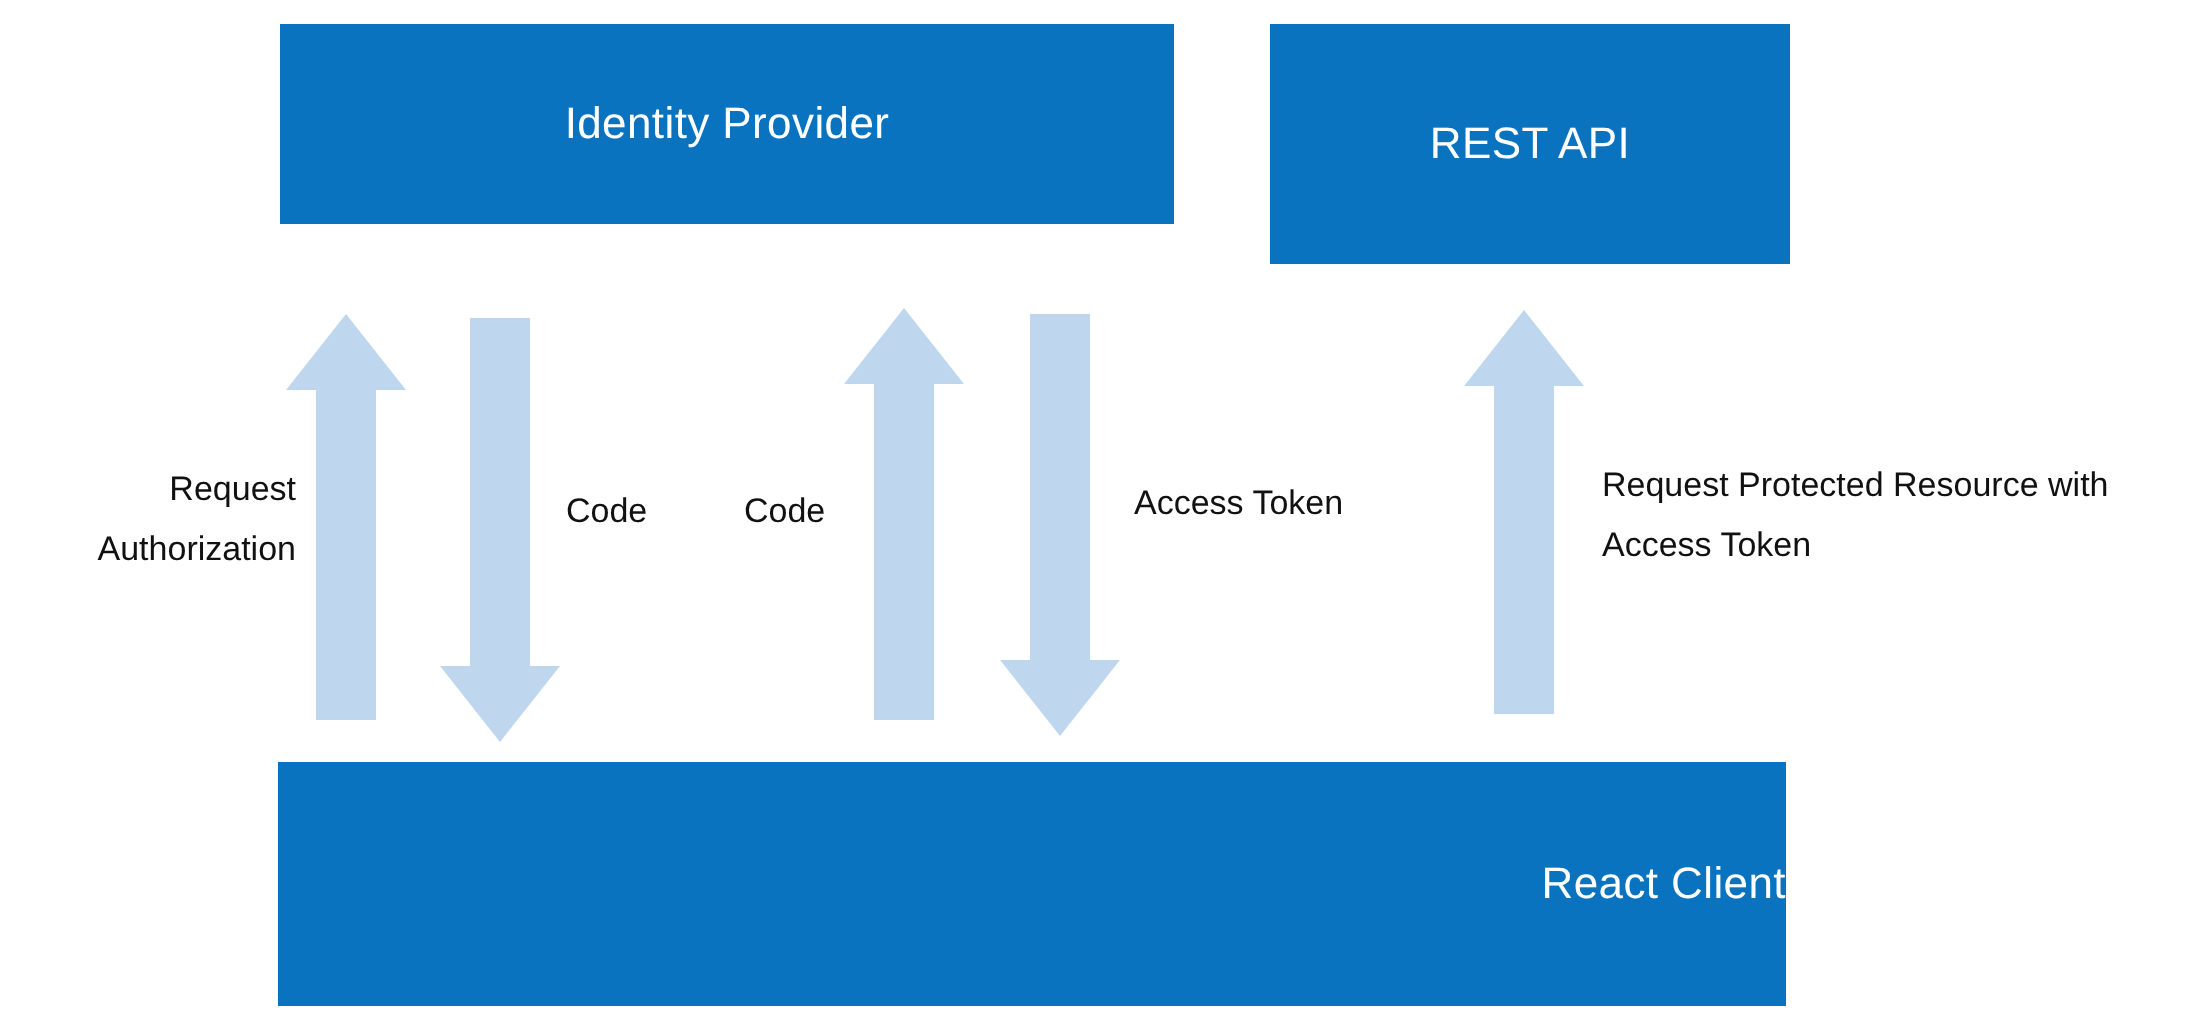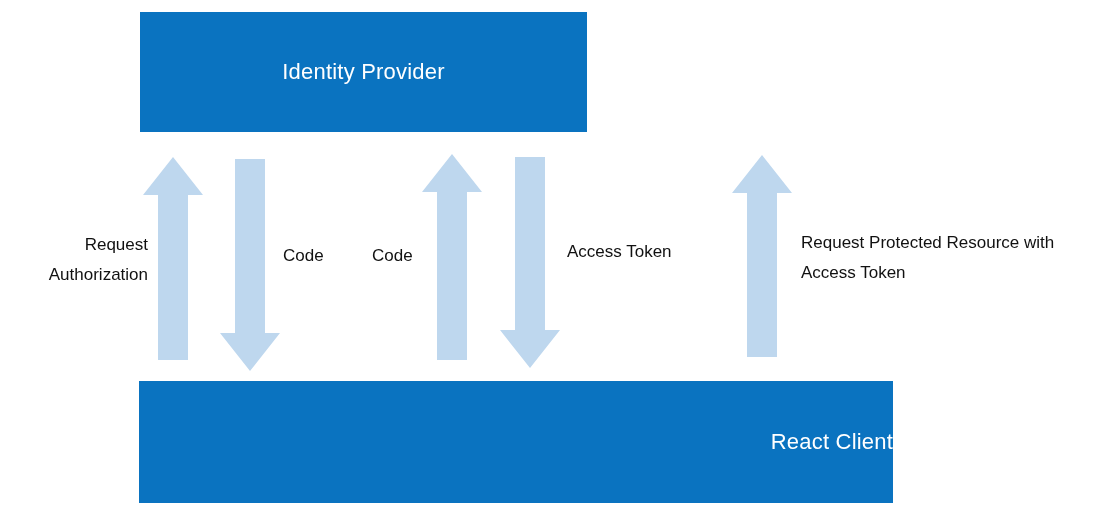--- a/index.html
+++ b/index.html
@@ -24,21 +24,21 @@
   .node {
     position: absolute;
     background: var(--node-fill);
     color: var(--node-text);
     display: flex;
     align-items: center;
     justify-content: center;
     font-size: 22px;
     letter-spacing: 0.2px;
   }
-  .node-identity { left: 140px; top: 12px;  width: 447px; height: 120px; }
+  .node-identity { left: 140px; top: 12px;  width: 447px; height: 100px; }
   .node-restapi  { left: 635px; top: 12px;  width: 260px; height: 120px; }
   .node-client   { left: 139px; top: 381px; width: 754px; height: 122px; justify-content: flex-end; }
 
   .arrow { position: absolute; display: block; }
   .arrow polygon { fill: var(--arrow-fill); }
   .arrow-1 { left: 143px; top: 157px; }
   .arrow-2 { left: 220px; top: 159px; }
   .arrow-3 { left: 422px; top: 154px; }
   .arrow-4 { left: 500px; top: 157px; }
   .arrow-5 { left: 732px; top: 155px; }
@@ -64,20 +64,23 @@
   }
 </style>
 </head>
 <body>
 
 <div class="canvas">
 
   <div class="node node-identity">
     <span>Identity Provider</span>
   </div>
+  <div class="node node-restapi">
+    <span>REST API</span>
+  </div>
   <div class="node node-client">
     <span>React Client</span>
   </div>
 
   <svg class="arrow arrow-1" width="60" height="203" viewBox="0 0 60 203">
     <polygon points="30,0 60,38 45,38 45,203 15,203 15,38 0,38"></polygon>
   </svg>
 
   <svg class="arrow arrow-2" width="60" height="212" viewBox="0 0 60 212">
     <polygon points="15,0 45,0 45,174 60,174 30,212 0,174 15,174"></polygon>

